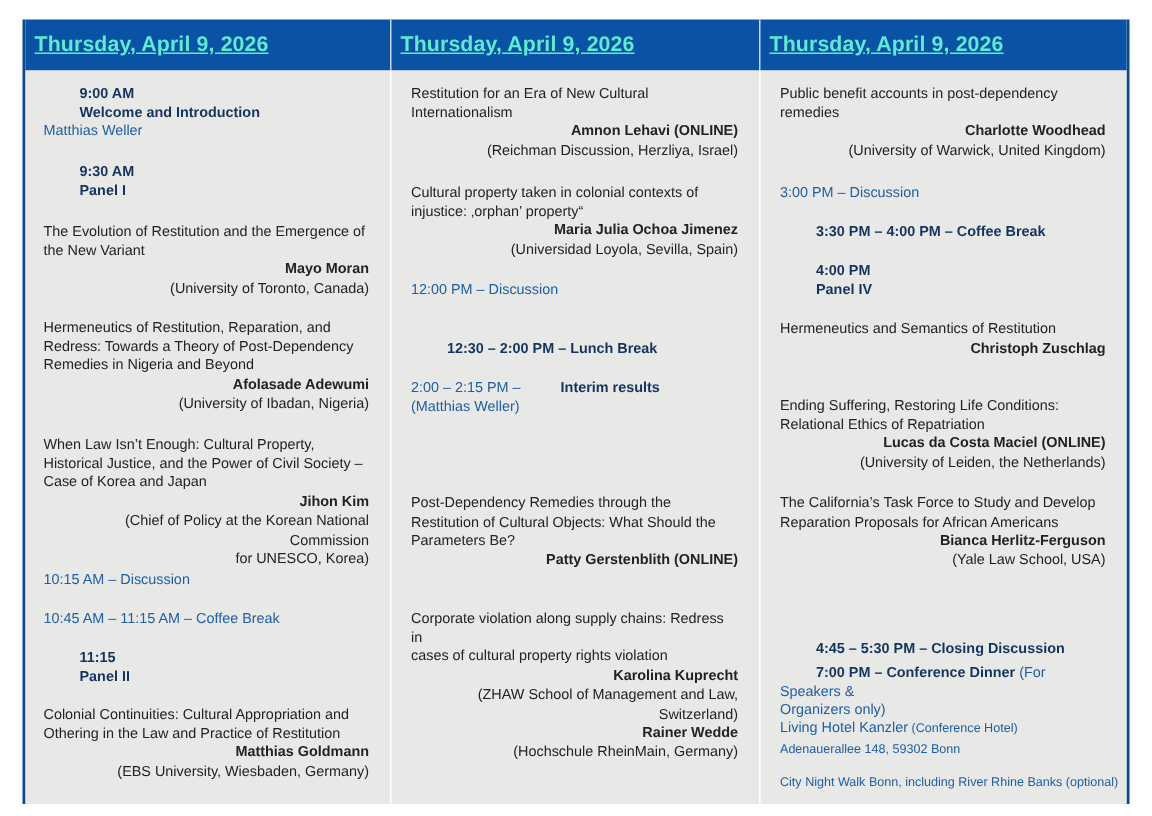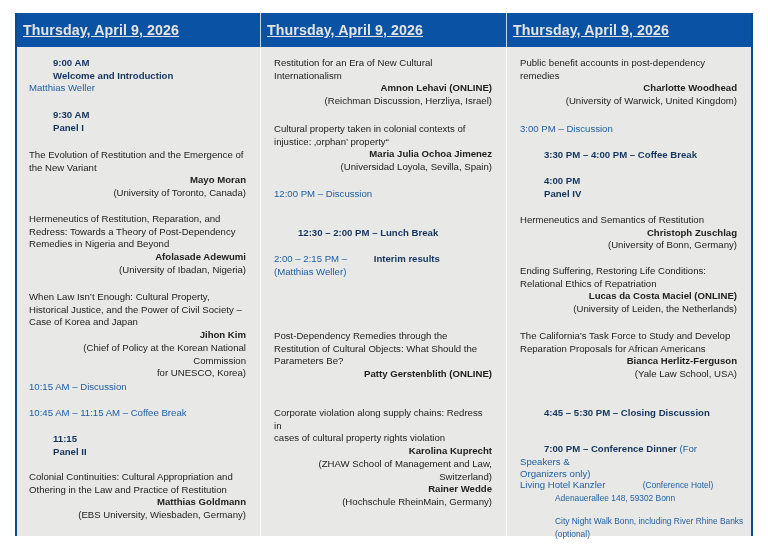--- a/index.html
+++ b/index.html
@@ -1,36 +1,36 @@
 <!DOCTYPE html>
 <html><head>
 <meta charset="utf-8">
 <style>
   html, body { margin:0; padding:0; background:#ffffff; }
   body { width:768px; height:544px; position:relative; overflow:hidden;
          font-family:"Liberation Sans", sans-serif; font-size:9.6px; color:#1a1a1a; }
   .table { position:absolute; left:15px; top:13px; width:738px; height:523px;
            border-left:2px solid #0b4a8b; border-right:2px solid #0b4a8b; box-sizing:border-box; }
   .header { position:absolute; left:0; top:0; right:0; height:34px; background:#0a52a3; display:flex; }
-  .hcell { height:34px; box-sizing:border-box; padding:9px 0 0 6px; color:#e5e5e5;
+  .hcell { height:34px; box-sizing:border-box; padding:9px 0 0 6px; color:#5eead4;
            font-size:14.2px; font-weight:bold; text-decoration:underline; letter-spacing:0.1px; }
   .hcell + .hcell { border-left:1px solid #c9d6e6; }
   .body { position:absolute; left:0; top:34px; right:0; bottom:0; background:#e8e8e6; display:flex; }
   .col { box-sizing:border-box; height:100%; position:relative; }
   .col + .col { border-left:1px solid #ffffff; }
   .c1 { width:243px; } .c2 { width:246px; } .c3 { width:245px; }
   .hc1 { width:243px; } .hc2 { width:246px; } .hc3 { width:245px; }
   .blk { position:absolute; left:12px; right:14px; line-height:12.7px; }
   .col.c2 .blk, .col.c3 .blk { left:13px; }
   .blue { color:#1f5fa3; }
   .navy { color:#13345f; font-weight:bold;margin-left:24px; }
   .t { color:#222; }
   .r { text-align:right; }
   .b { font-weight:bold; }
-  .small { font-size:8.4px;padding-left:35px; }
+  .small { font-size:8.4px; }
 </style>
 </head>
 <body>
 
 <div class="table">
   <div class="header">
     <div class="hcell hc1">Thursday, April 9, 2026</div>
     <div class="hcell hc2">Thursday, April 9, 2026</div>
     <div class="hcell hc3">Thursday, April 9, 2026</div>
   </div>
@@ -127,35 +127,34 @@
       </div>
       <div class="blk blue" style="top:76px">3:00 PM – Discussion</div>
       <div class="blk navy" style="top:102px">3:30 PM – 4:00 PM – Coffee Break</div>
       <div class="blk" style="top:128px">
         <div class="navy">4:00 PM</div>
         <div class="navy">Panel IV</div>
       </div>
       <div class="blk" style="top:167px">
         <div class="t">Hermeneutics and Semantics of Restitution</div>
         <div class="t r b">Christoph Zuschlag</div>
-        <div class="t r">(University of Bonn, Germany)</div>
       </div>
       <div class="blk" style="top:218px">
         <div class="t">Ending Suffering, Restoring Life Conditions:</div>
         <div class="t">Relational Ethics of Repatriation</div>
         <div class="t r b">Lucas da Costa Maciel (ONLINE)</div>
         <div class="t r">(University of Leiden, the Netherlands)</div>
       </div>
       <div class="blk" style="top:283px">
         <div class="t">The California’s Task Force to Study and Develop</div>
         <div class="t">Reparation Proposals for African Americans</div>
         <div class="t r b">Bianca Herlitz-Ferguson</div>
         <div class="t r">(Yale Law School, USA)</div>
       </div>
-      <div class="blk navy" style="top:360px">4:45 – 5:30 PM – Closing Discussion</div>
+      <div class="blk navy" style="top:380px">4:45 – 5:30 PM – Closing Discussion</div>
       <div class="blk" style="top:396px">
         <div><span class="navy">7:00 PM – Conference Dinner</span><span class="blue"> (For Speakers &amp;</span></div>
         <div class="blue">Organizers only)</div>
       </div>
       <div class="blk" style="top:432px">
         <div><span class="blue">Living Hotel Kanzler</span><span class="blue small"> (Conference Hotel)</span></div>
         <div class="blue small">Adenauerallee 148, 59302 Bonn</div>
       </div>
       <div class="blk blue small" style="top:468px; right:4px">City Night Walk Bonn, including River Rhine Banks (optional)</div>
     </div>

